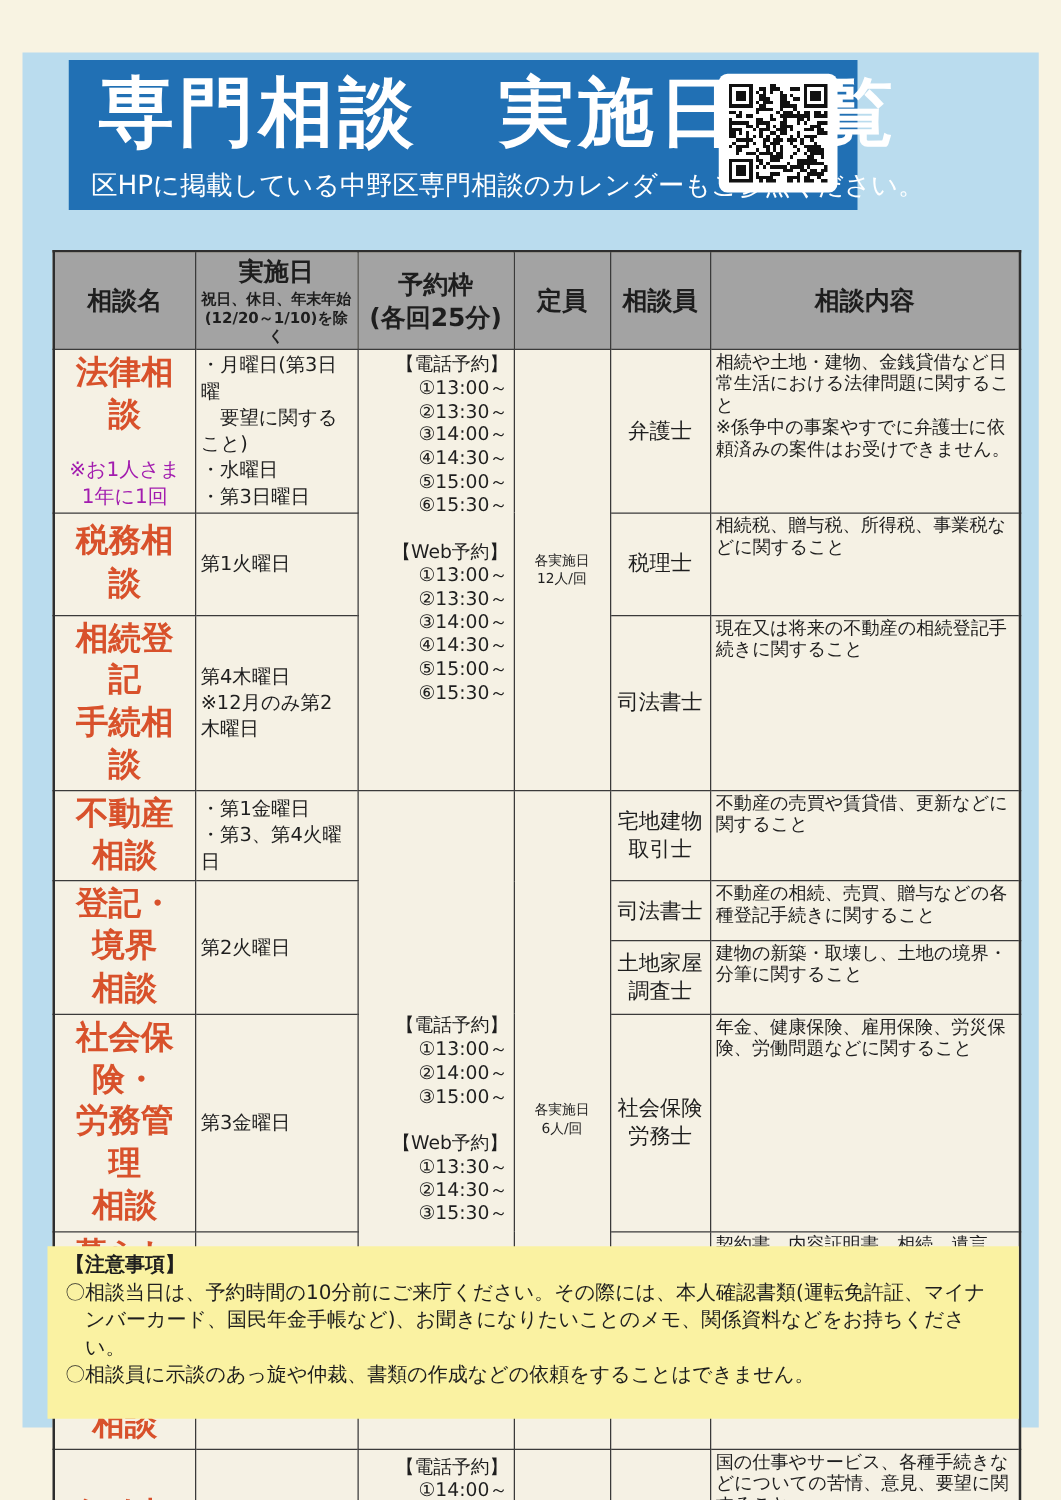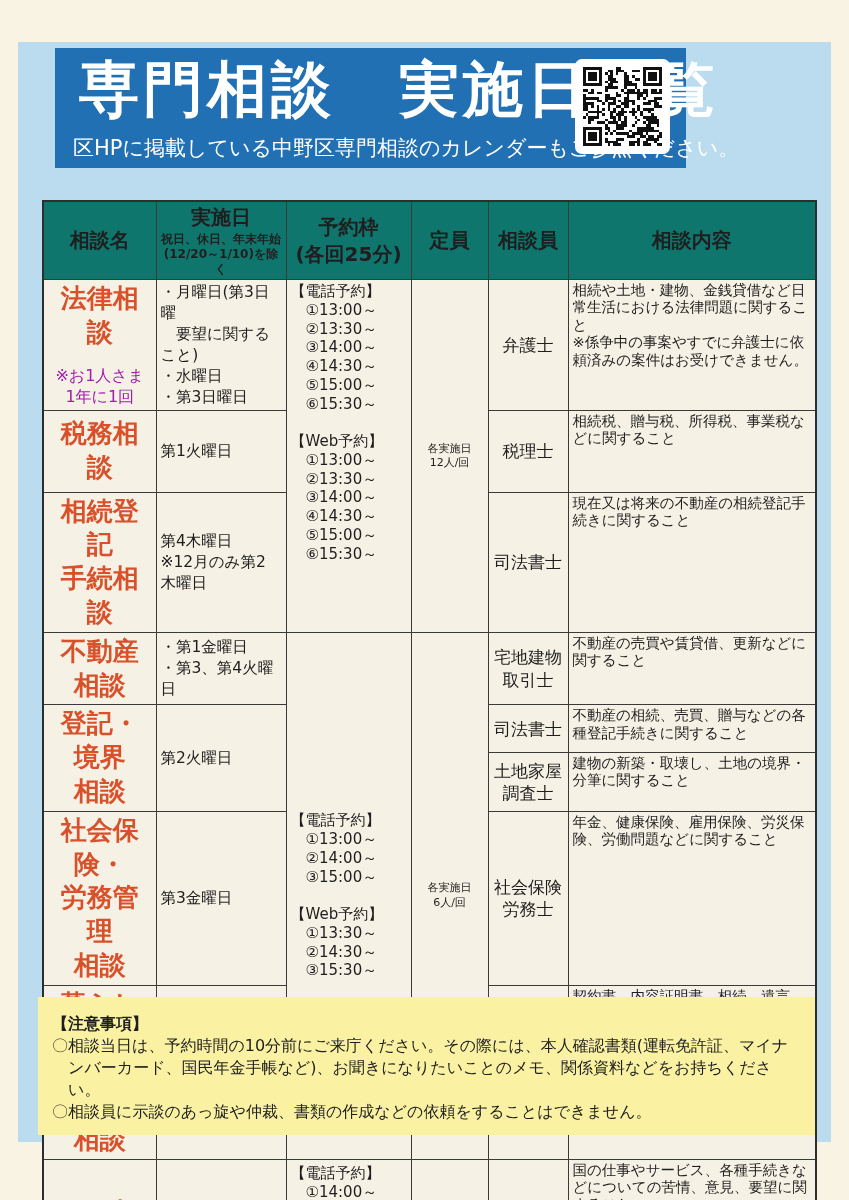--- a/index.html
+++ b/index.html
@@ -11,37 +11,37 @@
               letter-spacing:4px;white-space:nowrap;}
   .page-subtitle{position:absolute;left:18px;bottom:6px;color:#ffffff;font-size:21px;white-space:nowrap;}
   .qr-box{position:absolute;right:16px;top:11px;width:95px;height:95px;background:#ffffff;
           border-radius:7px;display:flex;align-items:center;justify-content:center;}
   .qr-box svg{width:79px;height:79px;}
 
   table.main{position:absolute;left:42px;top:200px;width:773px;border-collapse:collapse;
              table-layout:fixed;background:#f5f1e4;}
   table.main td,table.main th{border:1.6px solid #3a3a3a;overflow:hidden;padding:2px 4px;}
   table.main{border:2.5px solid #2e2e2e;}
-  th{background:#0f766e;font-size:20px;font-weight:700;text-align:center;vertical-align:middle;}
+  th{background:#a3a3a3;font-size:20px;font-weight:700;text-align:center;vertical-align:middle;}
   .hdr-sub{font-size:12px;font-weight:700;line-height:1.25;margin-top:1px;}
   .ml{white-space:pre-line;}
   .name-cell{text-align:center;vertical-align:middle;}
   .name{color:#d8512b;font-size:26px;font-weight:700;line-height:1.3;}
   .name-note{color:#a21caf;font-size:16px;margin-top:16px;line-height:1.3;}
   .date{font-size:15.5px;vertical-align:middle;text-align:left;line-height:1.35;padding-left:6px;}
-  .slots{font-size:15px;line-height:1.25;text-align:left;padding-left:8px;}
+  .slots{font-size:15px;line-height:1.25;text-align:right;padding-left:8px;}
   .v-top{vertical-align:top;padding-top:6px;}
   .v-mid{vertical-align:middle;}
   .cap{font-size:11px;text-align:center;vertical-align:middle;line-height:1.3;}
   .cons{font-size:17px;text-align:center;vertical-align:middle;line-height:1.3;}
   .content{font-size:14.5px;vertical-align:top;text-align:left;line-height:1.2;padding:4px 5px;}
   .dotted-top{border-top:1.6px dotted #777 !important;}
 
   .notes-box{position:absolute;left:38px;top:997px;width:777px;height:138px;background:#faf2a2;
-             padding:16px 14px;box-sizing:border-box;font-size:16px;line-height:1.38;}
+             padding:4px 14px;box-sizing:border-box;font-size:16px;line-height:1.38;}
   .notes-title{font-weight:700;}
   .note-item{padding-left:1em;text-indent:-1em;}
 </style>
 </head>
 <body>
 
 <div class="page">
   <div class="blue-frame"></div>
 
   <div class="header-band">

